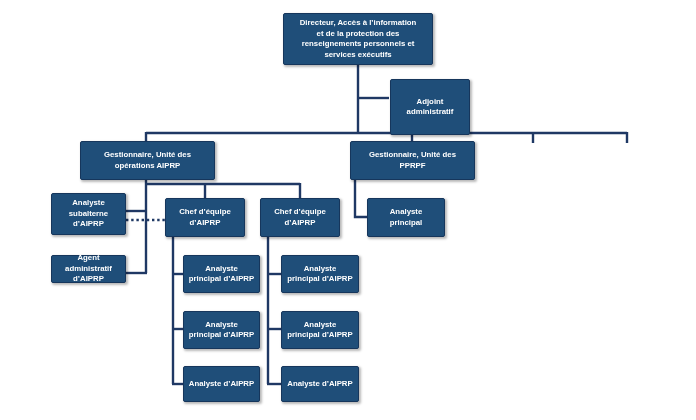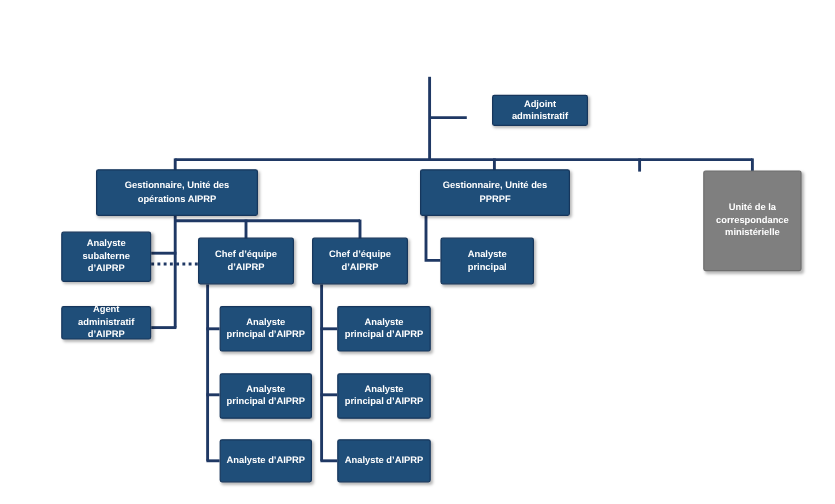--- a/index.html
+++ b/index.html
@@ -47,42 +47,43 @@
     <path d="M172 274 H183"></path>
     <path d="M172 329 H183"></path>
     <path d="M172 384 H183"></path>
     <path d="M268 237 V384"></path>
     <path d="M267 274 H281"></path>
     <path d="M267 329 H281"></path>
     <path d="M267 384 H281"></path>
     <path d="M126 220 H165" stroke-dasharray="2.4 2.8" stroke-width="2.6"></path>
   </svg>
 
+  <div class="node" style="left:283px;top:13px;width:150px;height:52px">
+    <span class="lbl">Directeur, Accès à l’information
+et de la protection des
+renseignements personnels et
+services exécutifs</span>
+  </div>
 
-  <div class="node" style="left:410px;top:79px;width:80px;height:26px">
+  <div class="node" style="left:390px;top:79px;width:80px;height:56px">
     <span class="lbl">Adjoint
 administratif</span>
   </div>
 
   <div class="node" style="left:80px;top:141px;width:135px;height:39px">
     <span class="lbl">Gestionnaire, Unité des
 opérations AIPRP</span>
   </div>
 
   <div class="node" style="left:350px;top:141px;width:125px;height:39px">
     <span class="lbl">Gestionnaire, Unité des
 PPRPF</span>
   </div>
 
 
-  <div class="node gray" style="left:586px;top:142px;width:82px;height:84px">
-    <span class="lbl">Unité de la
-correspondance
-ministérielle</span>
-  </div>
 
   <div class="node" style="left:51px;top:193px;width:75px;height:42px">
     <span class="lbl">Analyste
 subalterne
 d’AIPRP</span>
   </div>
 
   <div class="node" style="left:51px;top:255px;width:75px;height:28px">
     <span class="lbl">Agent
 administratif

